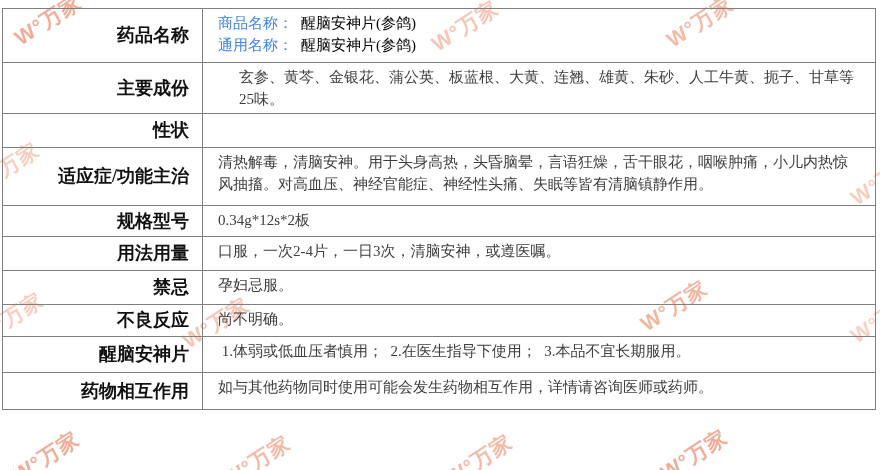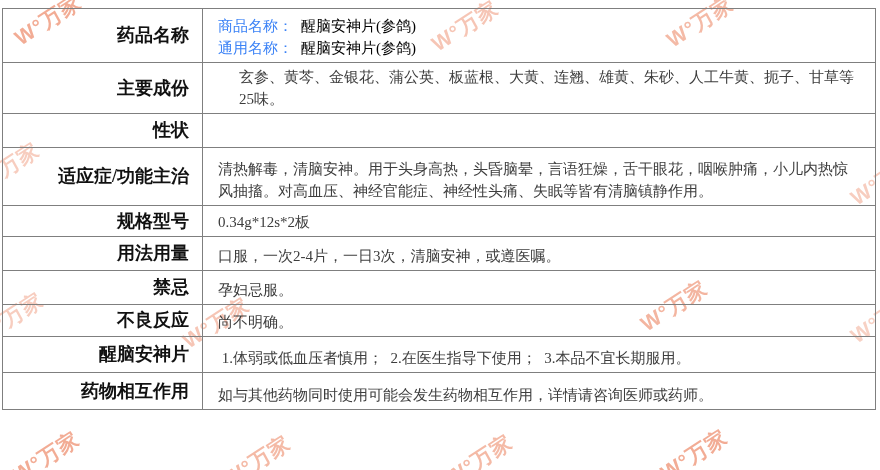--- a/index.html
+++ b/index.html
@@ -20,21 +20,21 @@
     font-weight:bold;font-size:21px;letter-spacing:1px;
     white-space:nowrap;
   }
   
   #drug-table{
     position:absolute;left:2px;top:8px;width:872px;z-index:2;
     border:1px solid #7f7f7f;
     background:transparent;
   }
   .row{
-    display:flex;align-items:flex-end;
+    display:flex;align-items:flex-start;
     border-top:1px solid #7f7f7f;
     font-family:Liberation Serif, serif;
   }
   .row:first-child{border-top:none;}
   .label-cell{
     width:200px;min-width:200px;box-sizing:border-box;
     padding:2px 13px 2px 4px;
     display:flex;justify-content:flex-end;align-items:center;
     align-self:stretch;
     border-right:1px solid #7f7f7f;

